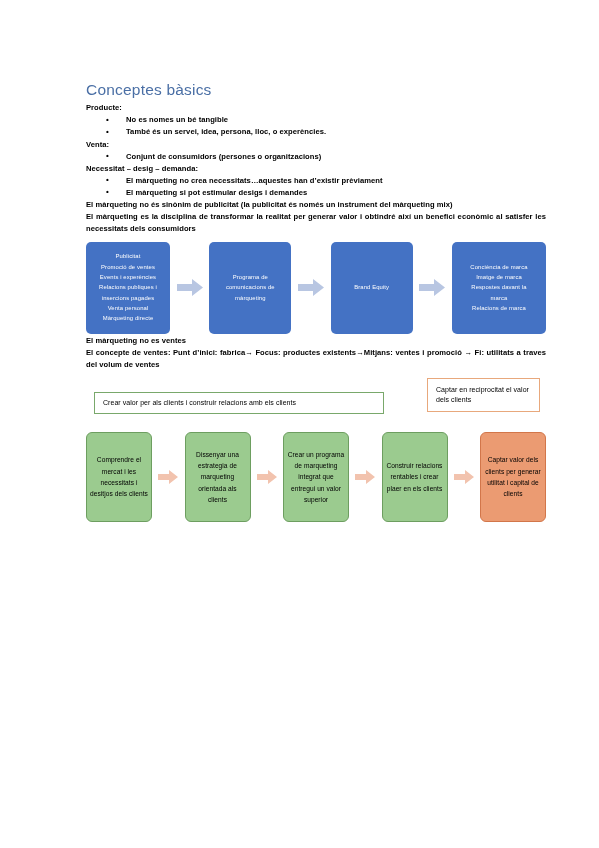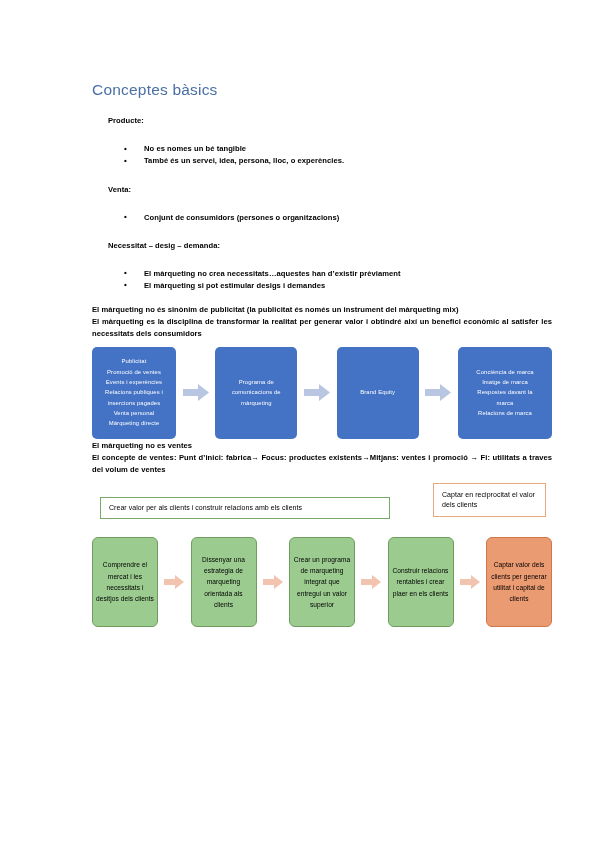--- a/index.html
+++ b/index.html
@@ -17,54 +17,54 @@
   }
   .page {
     position: absolute;
     left: 0; top: 0;
     width: 599px;
     height: 848px;
     background: #ffffff;
   }
   .content {
     position: absolute;
-    left: 92px;
+    left: 86px;
     top: 80px;
     width: 460px;
   }
 
   
   .doc-title {
     font-size: 15.5px;
     font-weight: 400;
     color: #4a6fa5;
     letter-spacing: 0.2px;
     margin: 0 0 3px 0;
     line-height: 1.25;
   }
   .lead {
     font-size: 7.6px;
     font-weight: bold;
     line-height: 1.55;
-    margin: 16px;
+    margin: 0;
     letter-spacing: 0.05px;
   }
   .para {
     font-size: 7.6px;
     font-weight: bold;
     line-height: 1.6;
     margin: 0;
     letter-spacing: 0.05px;
   }
   .para-just {
     text-align: justify;
   }
   ul.bullets {
     list-style: none;
-    margin: 12px;
+    margin: 0;
     padding: 0;
   }
   ul.bullets li {
     position: relative;
     font-size: 7.6px;
     font-weight: bold;
     line-height: 1.62;
     padding-left: 40px;
     letter-spacing: 0.05px;
   }

